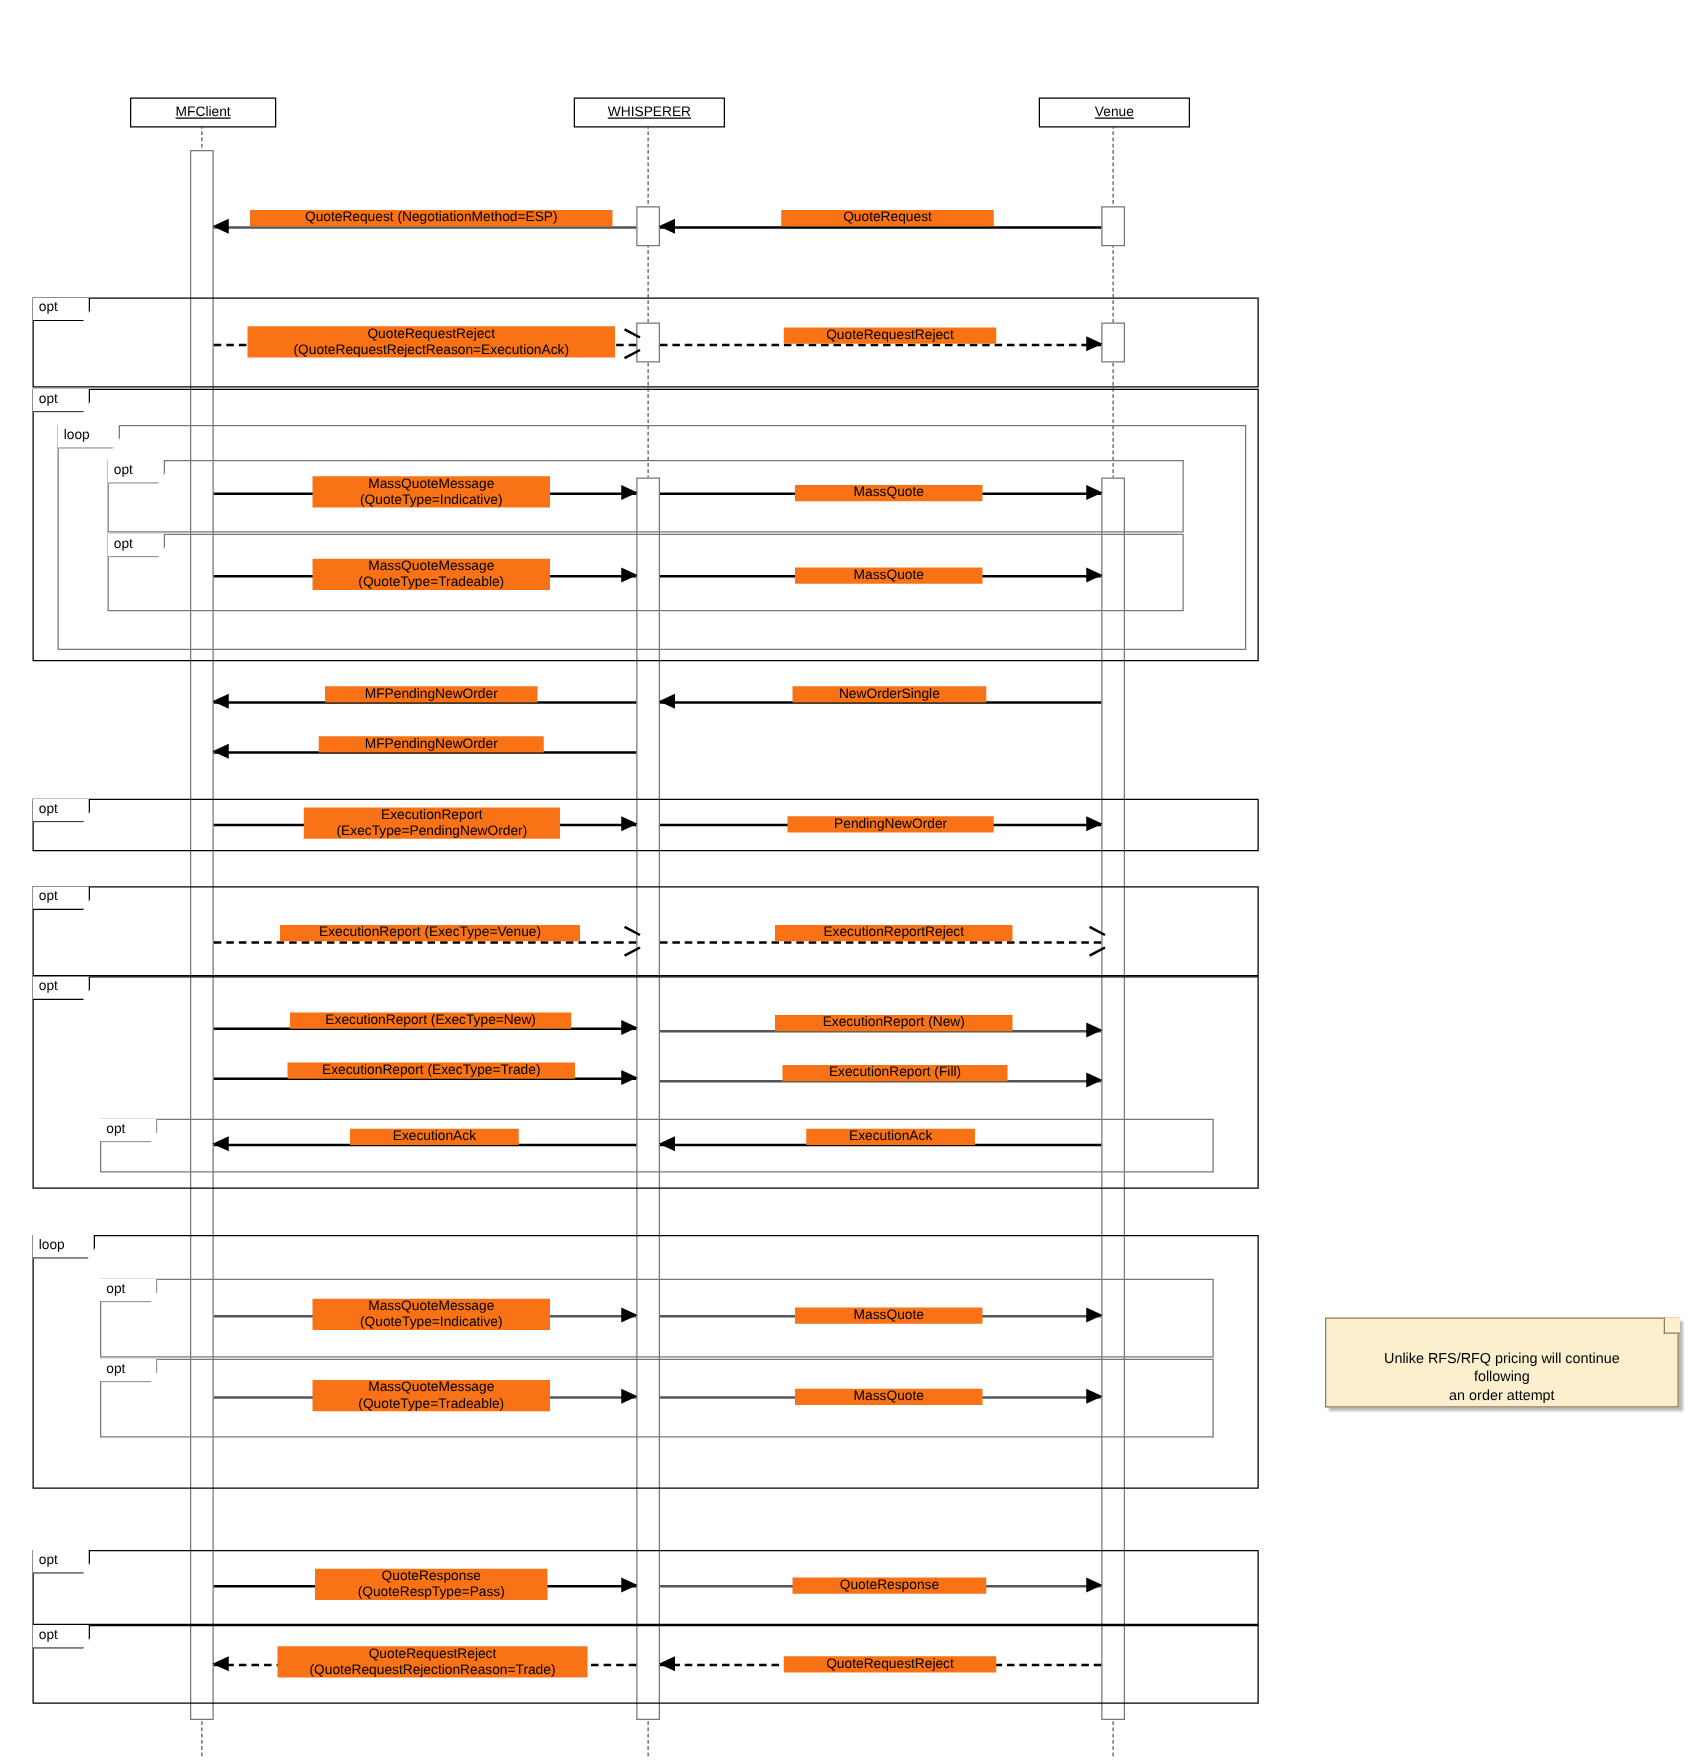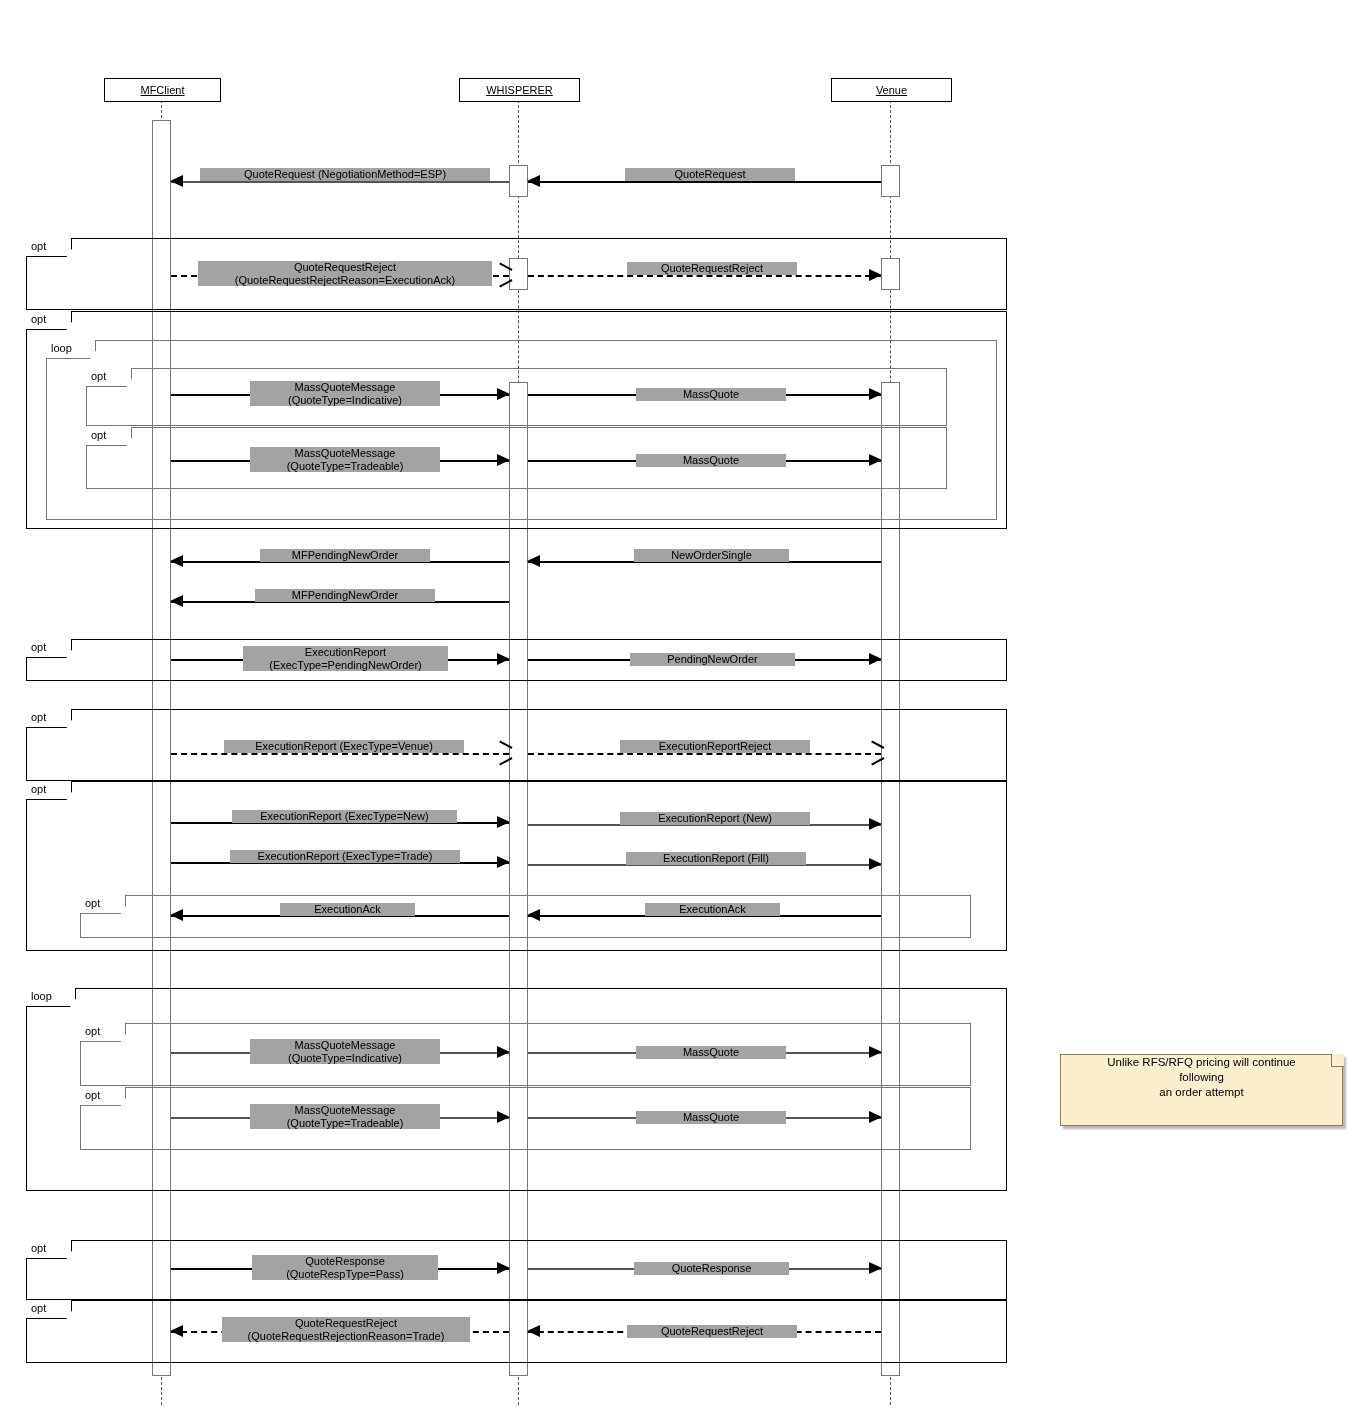--- a/index.html
+++ b/index.html
@@ -46,27 +46,27 @@
   
   .ohead{position:absolute;top:-7px;width:12px;height:14px;}
   .ohead::before,.ohead::after{content:"";position:absolute;width:14px;height:0;
               border-top:2px solid #000;left:-1px;}
   .ohead.right::before{top:1px;transform:rotate(28deg);transform-origin:right center;}
   .ohead.right::after{top:11px;transform:rotate(-28deg);transform-origin:right center;}
   .ohead.right{right:-2px;}
 
   
   .mlabel{position:absolute;font-size:11px;color:#000;text-align:center;
-          background:#a3a3a3;line-height:12.5px;white-space:nowrap;padding:0 5px;}
+          background:#f97316;line-height:12.5px;white-space:nowrap;padding:0 5px;}
 
   
   .note{position:absolute;background:#fbefce;border:1px solid #8b7d5a;
         box-shadow:3px 3px 2px rgba(0,0,0,.28);
         font-size:11.5px;color:#000;text-align:center;line-height:15px;
-        display:flex;align-items:flex-start;justify-content:center;padding:0 30px;
+        display:flex;align-items:flex-end;justify-content:center;padding:0 30px;
         box-sizing:border-box;}
   .note-fold{position:absolute;width:12px;height:12px;background:#fbefce;
              border-left:1px solid #8b7d5a;border-bottom:1px solid #8b7d5a;}
 </style>
 </head>
 <body>
 
 <div id="canvas">
 
   <div class="lifeline" style="left:161px;top:100px;height:1305px;"></div>

